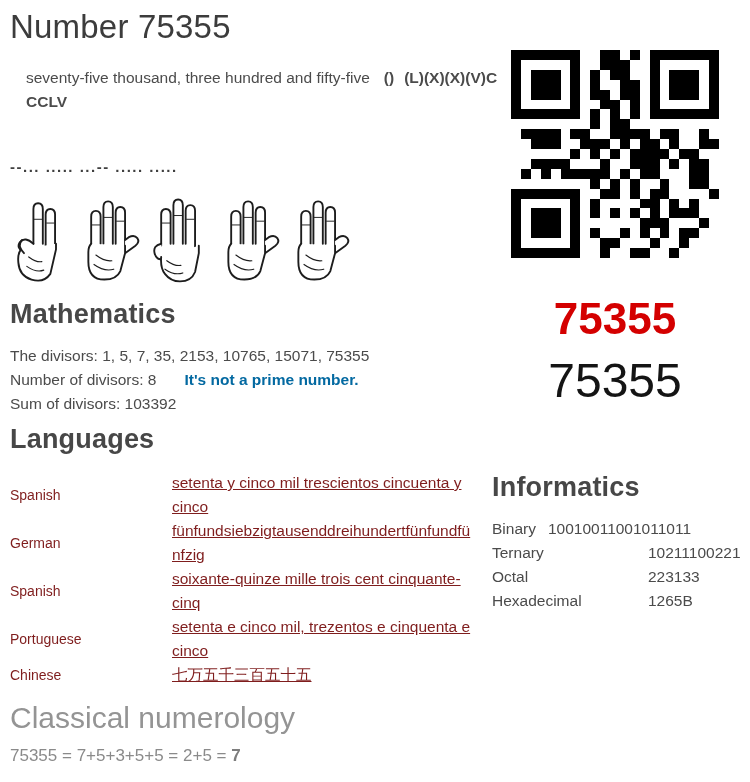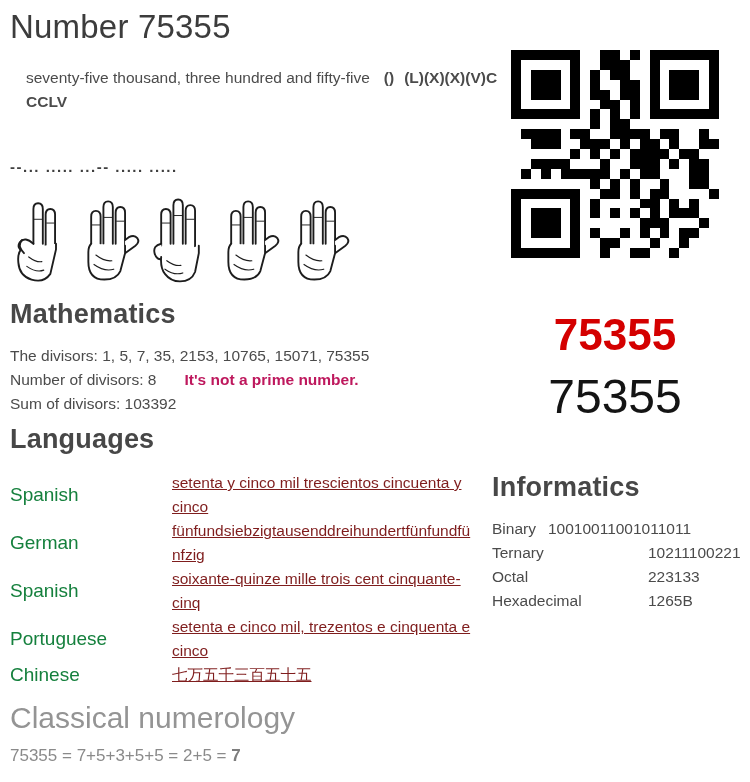--- a/index.html
+++ b/index.html
@@ -20,30 +20,30 @@
 
   .qr { position:absolute; top:50px; left:511px; width:208px; height:208px;
         display:grid; grid-template-columns:repeat(21,1fr); grid-auto-rows:1fr; background:#fff; }
   .qr div { width:100%; height:100%; }
   .qr div.qm { background:#000; }
 
   h2.sec { font-size:27px; font-weight:700; color:#474747; letter-spacing:.2px; }
 
   .math { position:absolute; top:299px; left:10px; width:478px; }
   .math .lines { margin-top:14px; font-size:15.5px; line-height:24px; color:#4b4b4b; }
-  .math .note { font-weight:700; margin-left:28px; color:#be185d; }
-
-  .numbers { position:absolute; top:310px; left:511px; width:208px; text-align:center; }
+  .math .note { font-weight:700; margin-left:28px; color:#0369a1; }
+
+  .numbers { position:absolute; top:294px; left:511px; width:208px; text-align:center; }
   .num-red { font-size:44px; font-weight:700; line-height:50px; }
   .num-black { font-size:48px; font-weight:400; line-height:50px; color:#141414; margin-top:12px; }
 
   .languages { position:absolute; top:424px; left:10px; width:478px; }
   .lang-table { margin-top:16px; }
   .lang-row { display:flex; align-items:center; }
-  .lang-label { flex:0 0 162px; font-size:19px; color:#15803d; }
+  .lang-label { flex:0 0 162px; font-size:14px; color:#7f1d1d; }
   .lang-value { width:302px; font-size:15.5px; line-height:24px; color:#7f1d1d; overflow-wrap:anywhere;text-decoration:underline; }
 
   .informatics { position:absolute; top:472px; left:492px; width:252px; }
   .info-rows { margin-top:14px; }
   .info-row { display:flex; font-size:15.5px; line-height:24px; color:#4b4b4b; }
   .info-row .info-label { flex:0 0 156px; }
   .info-row.inline .info-label { flex:0 0 auto; margin-right:12px; }
 
   .numerology { position:absolute; top:701px; left:10px; width:720px; }
   .numerology h2 { font-size:30px; font-weight:400; color:#949494; }

